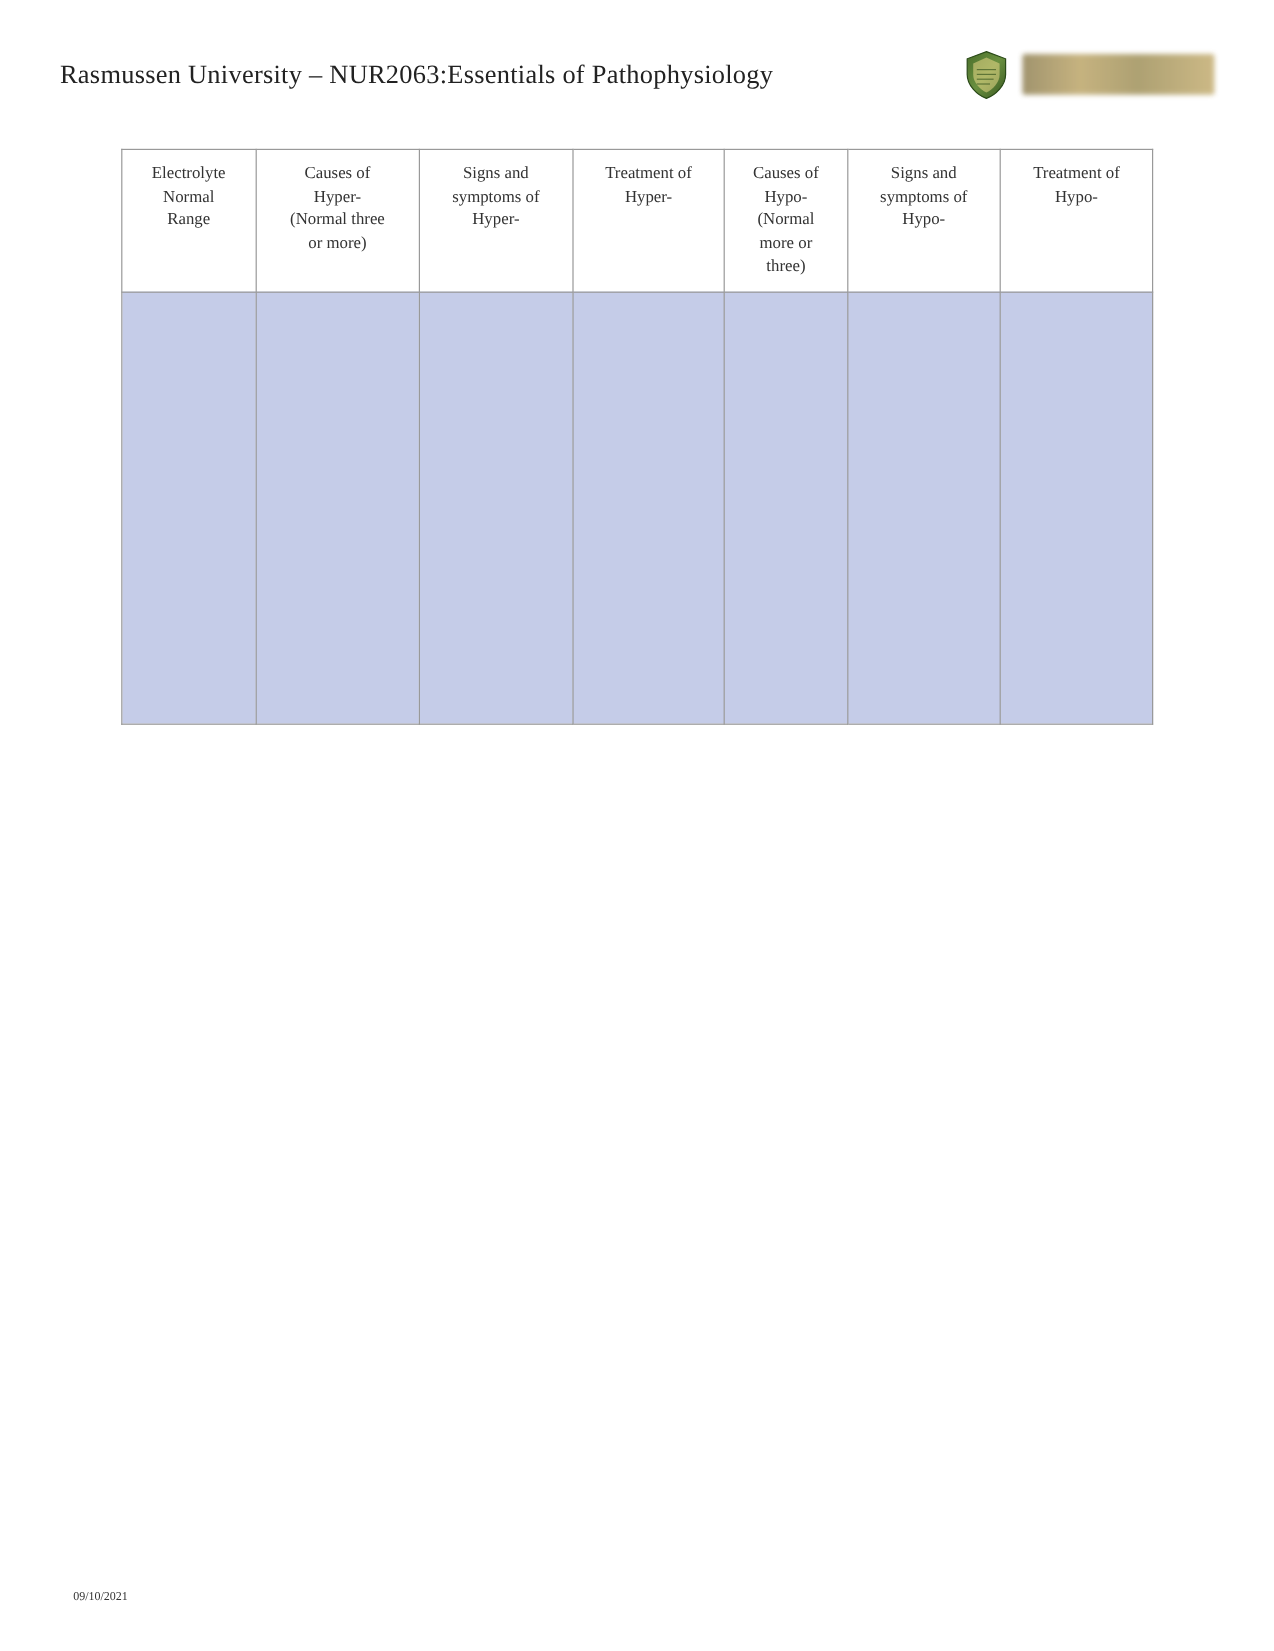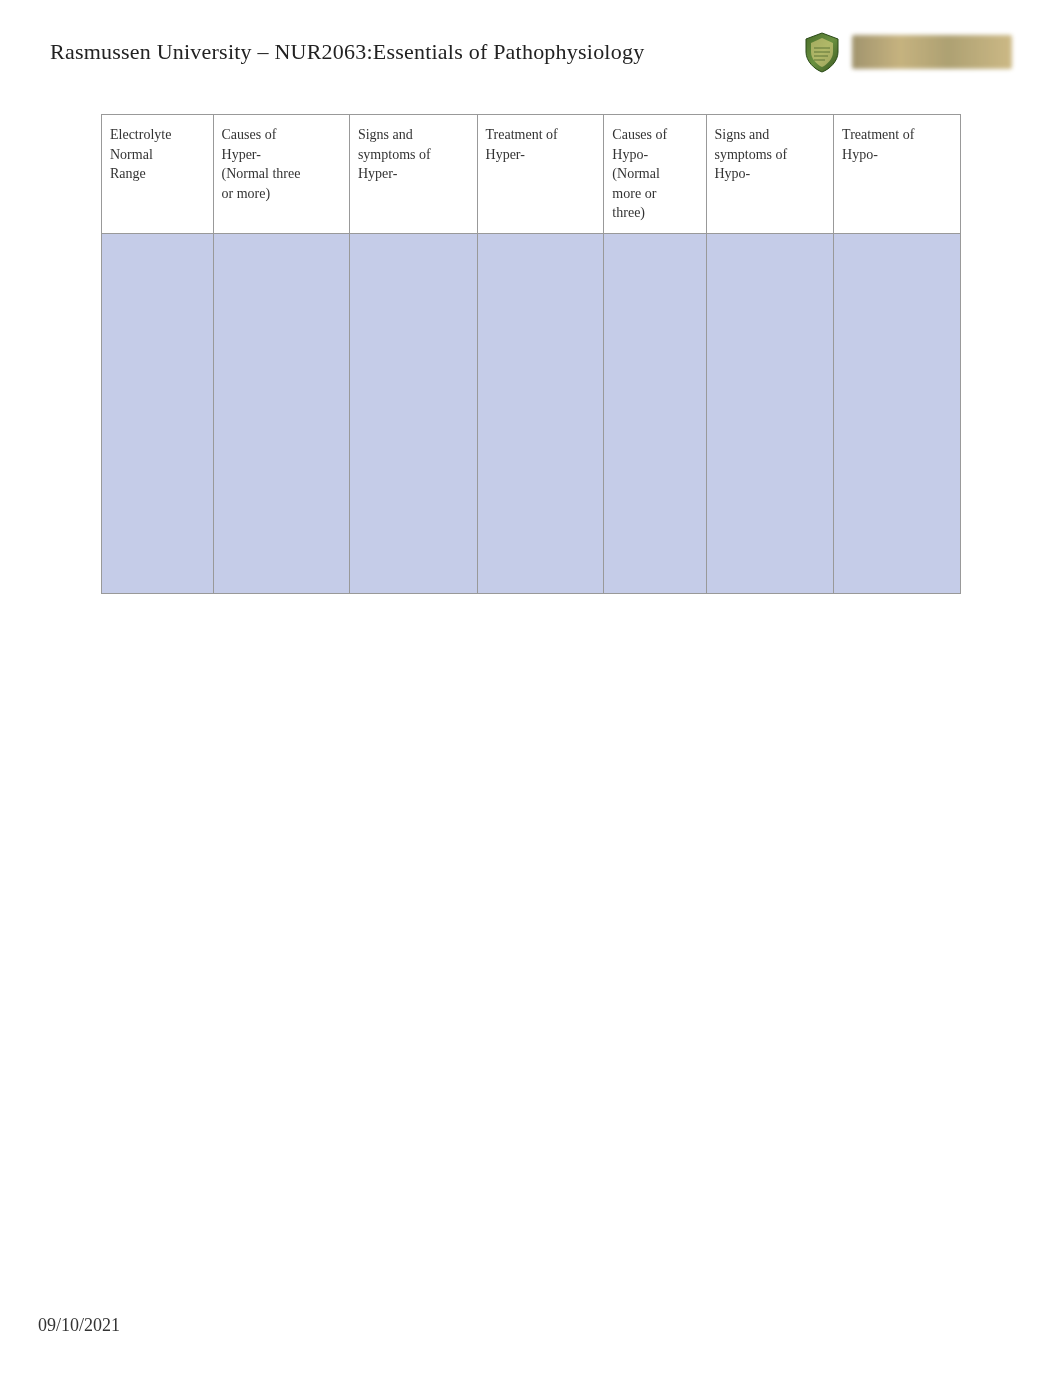--- a/index.html
+++ b/index.html
@@ -13,21 +13,21 @@
       font-family: "Times New Roman", Times, serif;
       width: 1062px;
       min-height: 1376px;
       position: relative;
     }
 
     .page-container {
       width: 1062px;
       min-height: 1376px;
       background: #ffffff;
-      padding: 30px 50px;
+      padding: 40px 50px;
       position: relative;
     }
 
     .header {
       display: flex;
       align-items: center;
       justify-content: space-between;
       margin-bottom: 40px;
     }
 
@@ -63,21 +63,21 @@
       width: 860px;
       margin: 0 auto;
       border-collapse: collapse;
       border: 1px solid #999999;
     }
 
     .table-wrapper table th,
     .table-wrapper table td {
       border: 1px solid #999999;
       padding: 10px 8px;
-      text-align: left;
+      text-align: center;
       vertical-align: top;
       font-size: 14px;
       font-weight: normal;
       line-height: 1.4;
     }
 
     .header-row th {
       background: #ffffff;
       color: #333333;
       font-weight: normal;
@@ -85,22 +85,22 @@
 
     .data-row td {
       background: #c5cce8;
       height: 360px;
       vertical-align: top;
     }
 
     .footer-date {
       position: absolute;
       bottom: 40px;
-      left: 38px;
-      font-size: 18px;
+      left: 61px;
+      font-size: 10px;
       color: #333333;
     }
 
     
     .shield-svg {
       width: 44px;
       height: 44px;
     }
   </style>
 </head>

